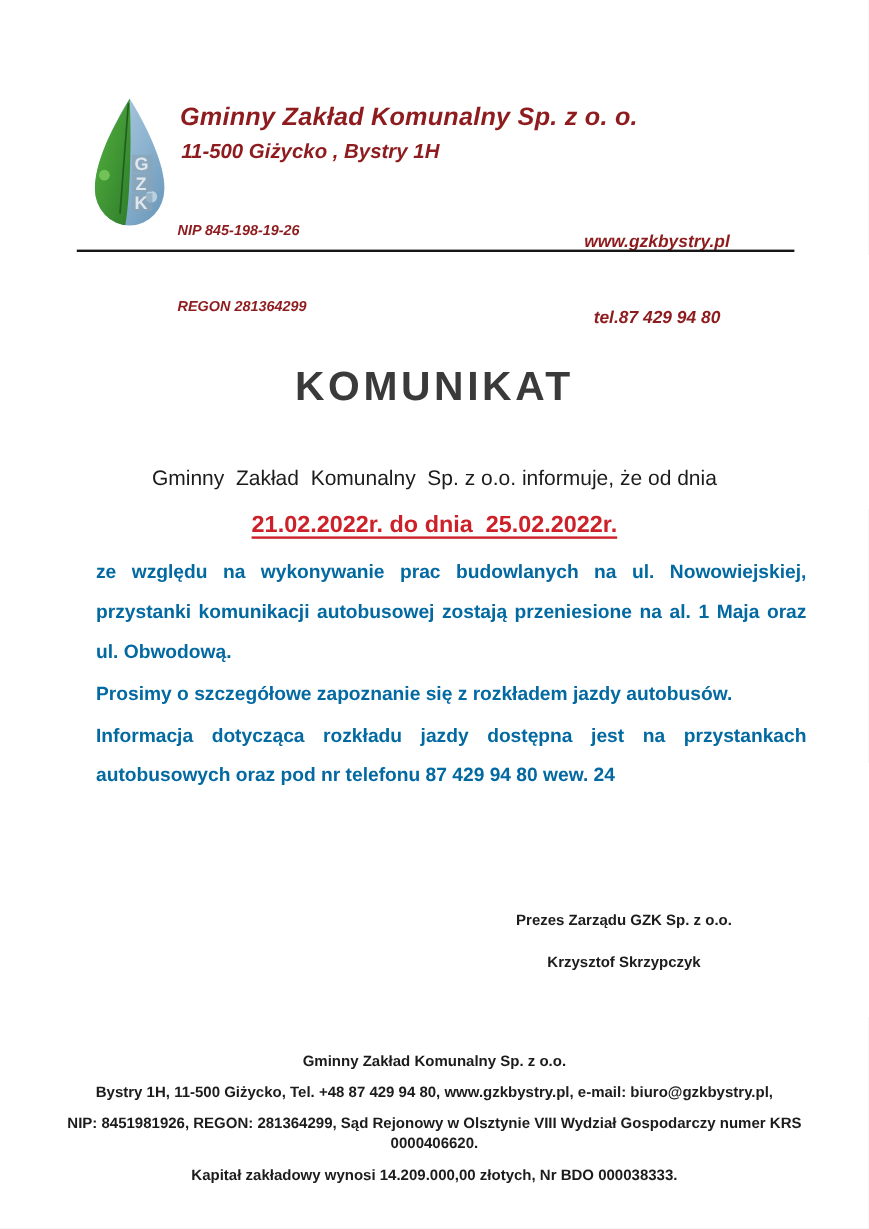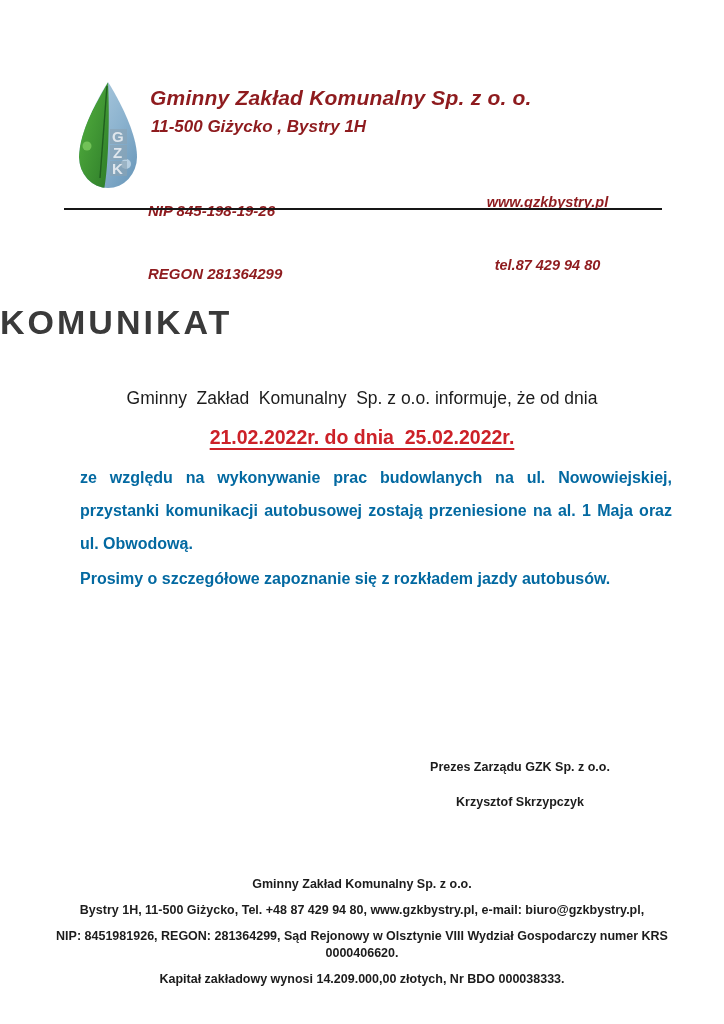--- a/index.html
+++ b/index.html
@@ -20,36 +20,37 @@
     position: absolute; left: 150px; top: 86px;
     font-size: 21px; font-weight: bold; font-style: italic;
     color: #8e1b1e; letter-spacing: 0.2px; white-space: pre;
   }
   .company-address {
     position: absolute; left: 151px; top: 117px;
     font-size: 17px; font-weight: bold; font-style: italic;
     color: #8e1b1e; white-space: pre; text-align: center;
   }
   .reg-block {
-    position: absolute; left: 148px; top: 158px;
-    font-size: 15px; font-weight: bold; font-style: italic;
+    position: absolute; left: 148px; top: 140px;
+    font-size: 12px; font-weight: bold; font-style: italic;
     color: #8e1b1e; line-height: 21px; white-space: pre;
   }
   .contact-block {
     position: absolute; left: 440px; top: 150px; width: 215px;
     font-size: 14.5px; font-weight: bold; font-style: italic;
     color: #8e1b1e; line-height: 21px; text-align: center; white-space: pre;
   }
   .header-rule {
     position: absolute; left: 64px; top: 208px; width: 598px; height: 2px;
     background: #161616;
   }
   
   .doc-title {
     position: absolute; left: 0; right: 0; top: 303px;
+    text-align: center;
     font-size: 34px; font-weight: bold; letter-spacing: 3px;
     color: #3a3a3a;
   }
   .intro-line {
     position: absolute; left: 0; right: 0; top: 388px;
     text-align: center;
     font-size: 17.5px; font-weight: normal; color: #1c1c1c;
   }
   .date-line {
     position: absolute; left: 0; right: 0; top: 426px;
@@ -142,20 +143,21 @@
 
   <div class="doc-title">KOMUNIKAT</div>
 
   <div class="intro-line" style="white-space: pre;">Gminny  Zakład  Komunalny  Sp. z o.o. informuje, że od dnia</div>
 
   <div class="date-line" style="white-space: pre;">21.02.2022r. do dnia  25.02.2022r.</div>
 
   <div class="body-text">
     <p class="justified">ze względu na wykonywanie prac budowlanych na ul. Nowowiejskiej, przystanki komunikacji autobusowej zostają przeniesione na  al. 1 Maja oraz ul. Obwodową.</p>
     <p>Prosimy o szczegółowe zapoznanie się z rozkładem jazdy autobusów.</p>
+    <p class="justified">Informacja dotycząca rozkładu jazdy  dostępna jest na przystankach autobusowych  oraz pod nr telefonu 87 429 94 80 wew. 24</p>
   </div>
 
   <div class="signature">
     <div class="sig-role">Prezes Zarządu GZK Sp. z o.o.</div>
     <div class="sig-name">Krzysztof Skrzypczyk</div>
   </div>
 
   <div class="footer">
     <div class="footer-line">Gminny Zakład Komunalny Sp. z o.o.</div>
     <div class="footer-line">Bystry 1H, 11-500 Giżycko, Tel. +48 87 429 94 80, www.gzkbystry.pl, e-mail: biuro@gzkbystry.pl,</div>

